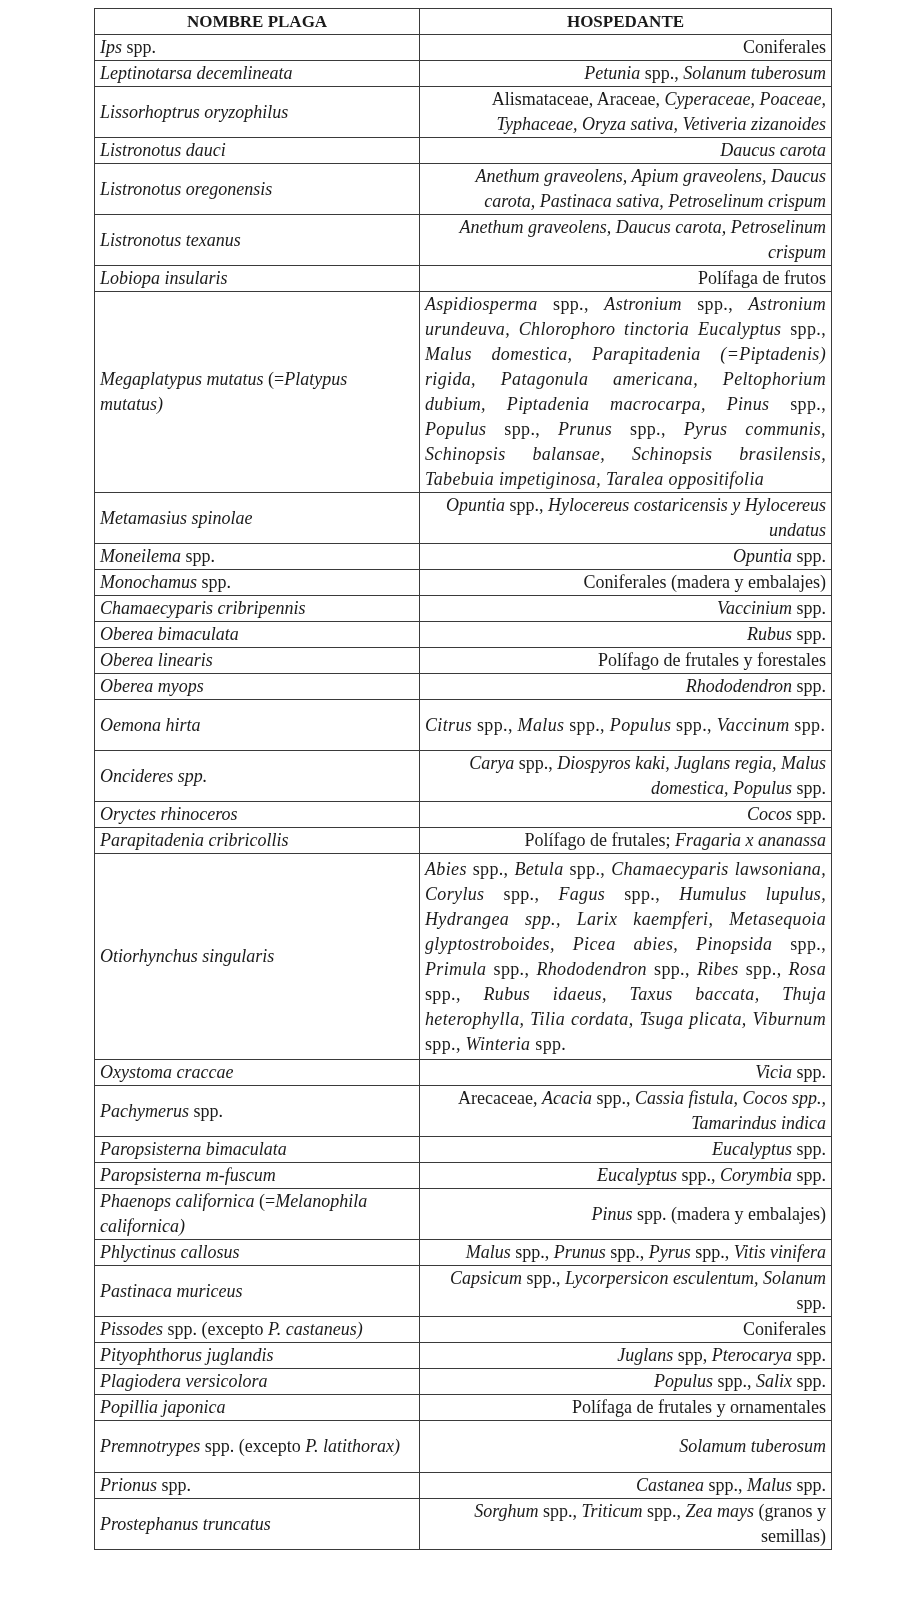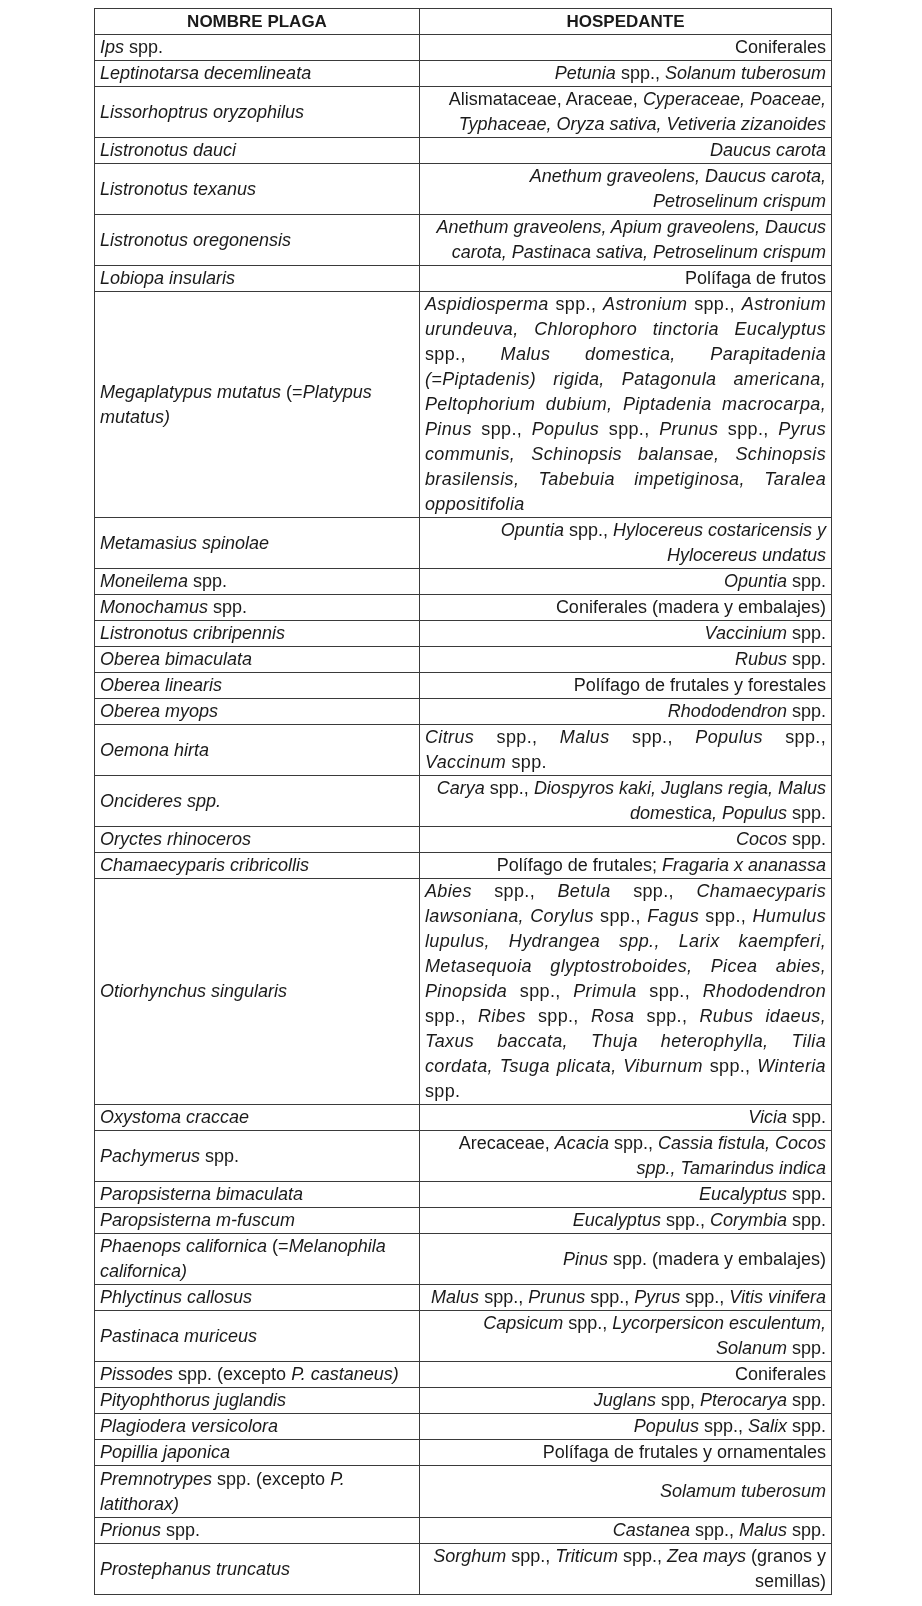--- a/index.html
+++ b/index.html
@@ -1,21 +1,21 @@
 <!DOCTYPE html>
 <html><head>
 <meta charset="utf-8">
 <style>
   html, body { margin: 0; padding: 0; background: #ffffff; }
   body { width: 922px; height: 1606px; position: relative; overflow: hidden; }
   table {
     position: absolute; left: 94px; top: 8px;
     width: 737px;
     border-collapse: collapse;
-    font-family: Liberation Sans, sans-serif;
+    font-family: Liberation Serif, serif;
     font-size: 18px;
     color: #1a1a1a;
     table-layout: fixed;
   }
   col.c1 { width: 325px; }
   col.c2 { width: 412px; }
   th, td {
     border: 1.3px solid #3a3a3a;
     padding: 0 5px;
     vertical-align: middle;
@@ -53,26 +53,26 @@
       </tr>
       <tr style="height: 51px;">
         <td><i>Lissorhoptrus oryzophilus</i></td>
         <td class="host"><span>Alismataceae, Araceae, </span><i>Cyperaceae, Poaceae, Typhaceae, Oryza sativa, Vetiveria zizanoides</i></td>
       </tr>
       <tr style="height: 25px;">
         <td><i>Listronotus dauci</i></td>
         <td class="host"><i>Daucus carota</i></td>
       </tr>
       <tr style="height: 51px;">
+        <td><i>Listronotus oregonensis</i></td>
+        <td class="host"><i>Anethum graveolens, Apium graveolens, Daucus carota, Pastinaca sativa, Petroselinum crispum</i></td>
+      </tr>
+      <tr style="height: 51px;">
         <td><i>Listronotus texanus</i></td>
         <td class="host"><i>Anethum graveolens, Daucus carota, Petroselinum crispum</i></td>
-      </tr>
-      <tr style="height: 51px;">
-        <td><i>Listronotus oregonensis</i></td>
-        <td class="host"><i>Anethum graveolens, Apium graveolens, Daucus carota, Pastinaca sativa, Petroselinum crispum</i></td>
       </tr>
       <tr style="height: 25px;">
         <td><i>Lobiopa insularis</i></td>
         <td class="host"><span>Polífaga de frutos</span></td>
       </tr>
       <tr style="height: 199px;">
         <td><i>Megaplatypus mutatus</i><span> (=</span><i>Platypus mutatus)</i></td>
         <td class="host justify"><i>Aspidiosperma</i><span> spp., </span><i>Astronium</i><span> spp., </span><i>Astronium urundeuva, Chlorophoro tinctoria Eucalyptus</i><span> spp., </span><i>Malus domestica, Parapitadenia (=Piptadenis) rigida, Patagonula americana, Peltophorium dubium, Piptadenia macrocarpa, Pinus</i><span> spp., </span><i>Populus</i><span> spp., </span><i>Prunus</i><span> spp., </span><i>Pyrus communis, Schinopsis balansae, Schinopsis brasilensis, Tabebuia impetiginosa, Taralea oppositifolia</i></td>
       </tr>
       <tr style="height: 50px;">
@@ -81,21 +81,21 @@
       </tr>
       <tr style="height: 25px;">
         <td><i>Moneilema</i><span> spp.</span></td>
         <td class="host"><i>Opuntia</i><span> spp.</span></td>
       </tr>
       <tr style="height: 26px;">
         <td><i>Monochamus</i><span> spp.</span></td>
         <td class="host"><span>Coniferales (madera y embalajes)</span></td>
       </tr>
       <tr style="height: 25px;">
-        <td><i>Listronotus cribripennis</i></td>
+        <td><i>Chamaecyparis cribripennis</i></td>
         <td class="host"><i>Vaccinium</i><span> spp.</span></td>
       </tr>
       <tr style="height: 25px;">
         <td><i>Oberea bimaculata</i></td>
         <td class="host"><i>Rubus</i><span> spp.</span></td>
       </tr>
       <tr style="height: 26px;">
         <td><i>Oberea linearis</i></td>
         <td class="host"><span>Polífago de frutales y forestales</span></td>
       </tr>
@@ -109,21 +109,21 @@
       </tr>
       <tr style="height: 51px;">
         <td><i>Oncideres spp.</i></td>
         <td class="host"><i>Carya</i><span> spp., </span><i>Diospyros kaki, Juglans regia, Malus domestica, Populus</i><span> spp.</span></td>
       </tr>
       <tr style="height: 25px;">
         <td><i>Oryctes rhinoceros</i></td>
         <td class="host"><i>Cocos</i><span> spp.</span></td>
       </tr>
       <tr style="height: 26px;">
-        <td><i>Chamaecyparis cribricollis</i></td>
+        <td><i>Parapitadenia cribricollis</i></td>
         <td class="host"><span>Polífago de frutales; </span><i>Fragaria x ananassa</i></td>
       </tr>
       <tr style="height: 206px;">
         <td><i>Otiorhynchus singularis</i></td>
         <td class="host justify"><i>Abies</i><span> spp., </span><i>Betula</i><span> spp., </span><i>Chamaecyparis lawsoniana, Corylus</i><span> spp., </span><i>Fagus</i><span> spp., </span><i>Humulus lupulus, Hydrangea spp., Larix kaempferi, Metasequoia glyptostroboides, Picea abies, Pinopsida</i><span> spp., </span><i>Primula</i><span> spp., </span><i>Rhododendron</i><span> spp., </span><i>Ribes</i><span> spp., </span><i>Rosa</i><span> spp., </span><i>Rubus idaeus, Taxus baccata, Thuja heterophylla, Tilia cordata, Tsuga plicata, Viburnum</i><span> spp., </span><i>Winteria</i><span> spp.</span></td>
       </tr>
       <tr style="height: 25px;">
         <td><i>Oxystoma craccae</i></td>
         <td class="host"><i>Vicia</i><span> spp.</span></td>
       </tr>

